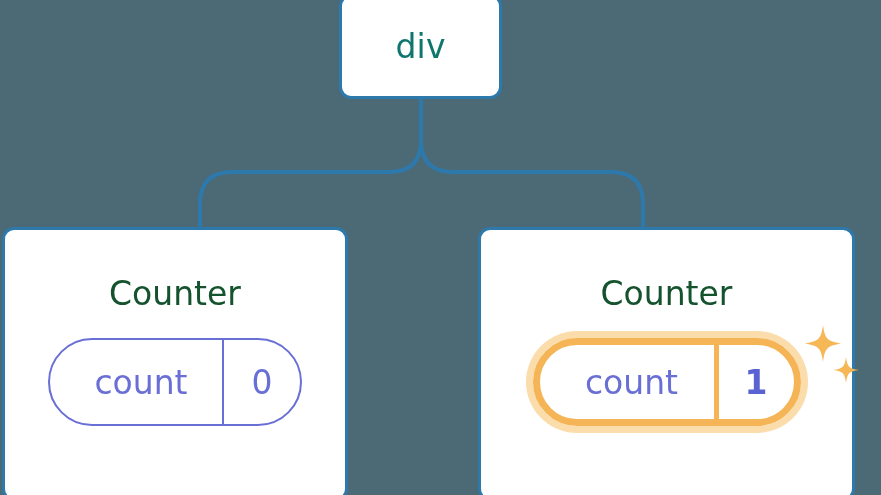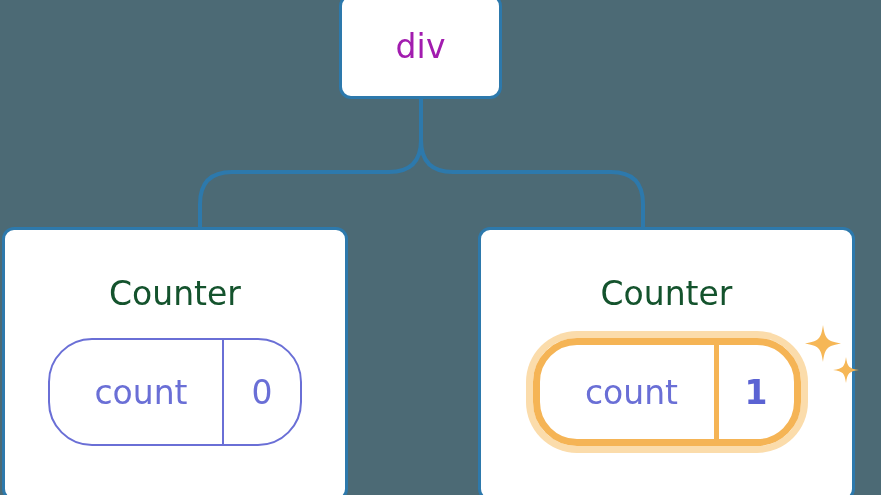--- a/index.html
+++ b/index.html
@@ -42,21 +42,21 @@
   #node-div {
     left: 339px;
     top: -6px;
     width: 163px;
     height: 105px;
     display: flex;
     align-items: center;
     justify-content: center;
   }
   .node-tag {
-    color: #a21caf;
+    color: #0f766e;
     font-size: 33px;
     letter-spacing: 0.2px;
     line-height: 1;
     font-family: "DejaVu Sans", sans-serif;
   }
 
   #node-counter-left {
     left: 2px;
     top: 227px;
     width: 346px;
@@ -85,21 +85,21 @@
   .pill-wrap {
     position: absolute;
     left: 0;
     right: 0;
     top: 108px;
     display: flex;
     justify-content: center;
   }
   .pill {
     position: relative;
-    height: 108px;
+    height: 88px;
     display: flex;
     align-items: stretch;
     border: 2px solid #6a6fd6;
     border-radius: 44px;
     box-sizing: border-box;
     background: transparent;
   }
   .pill.highlighted {
     border: 7px solid #f5b455;
     box-shadow: 0 0 0 7px #fbdcab;

